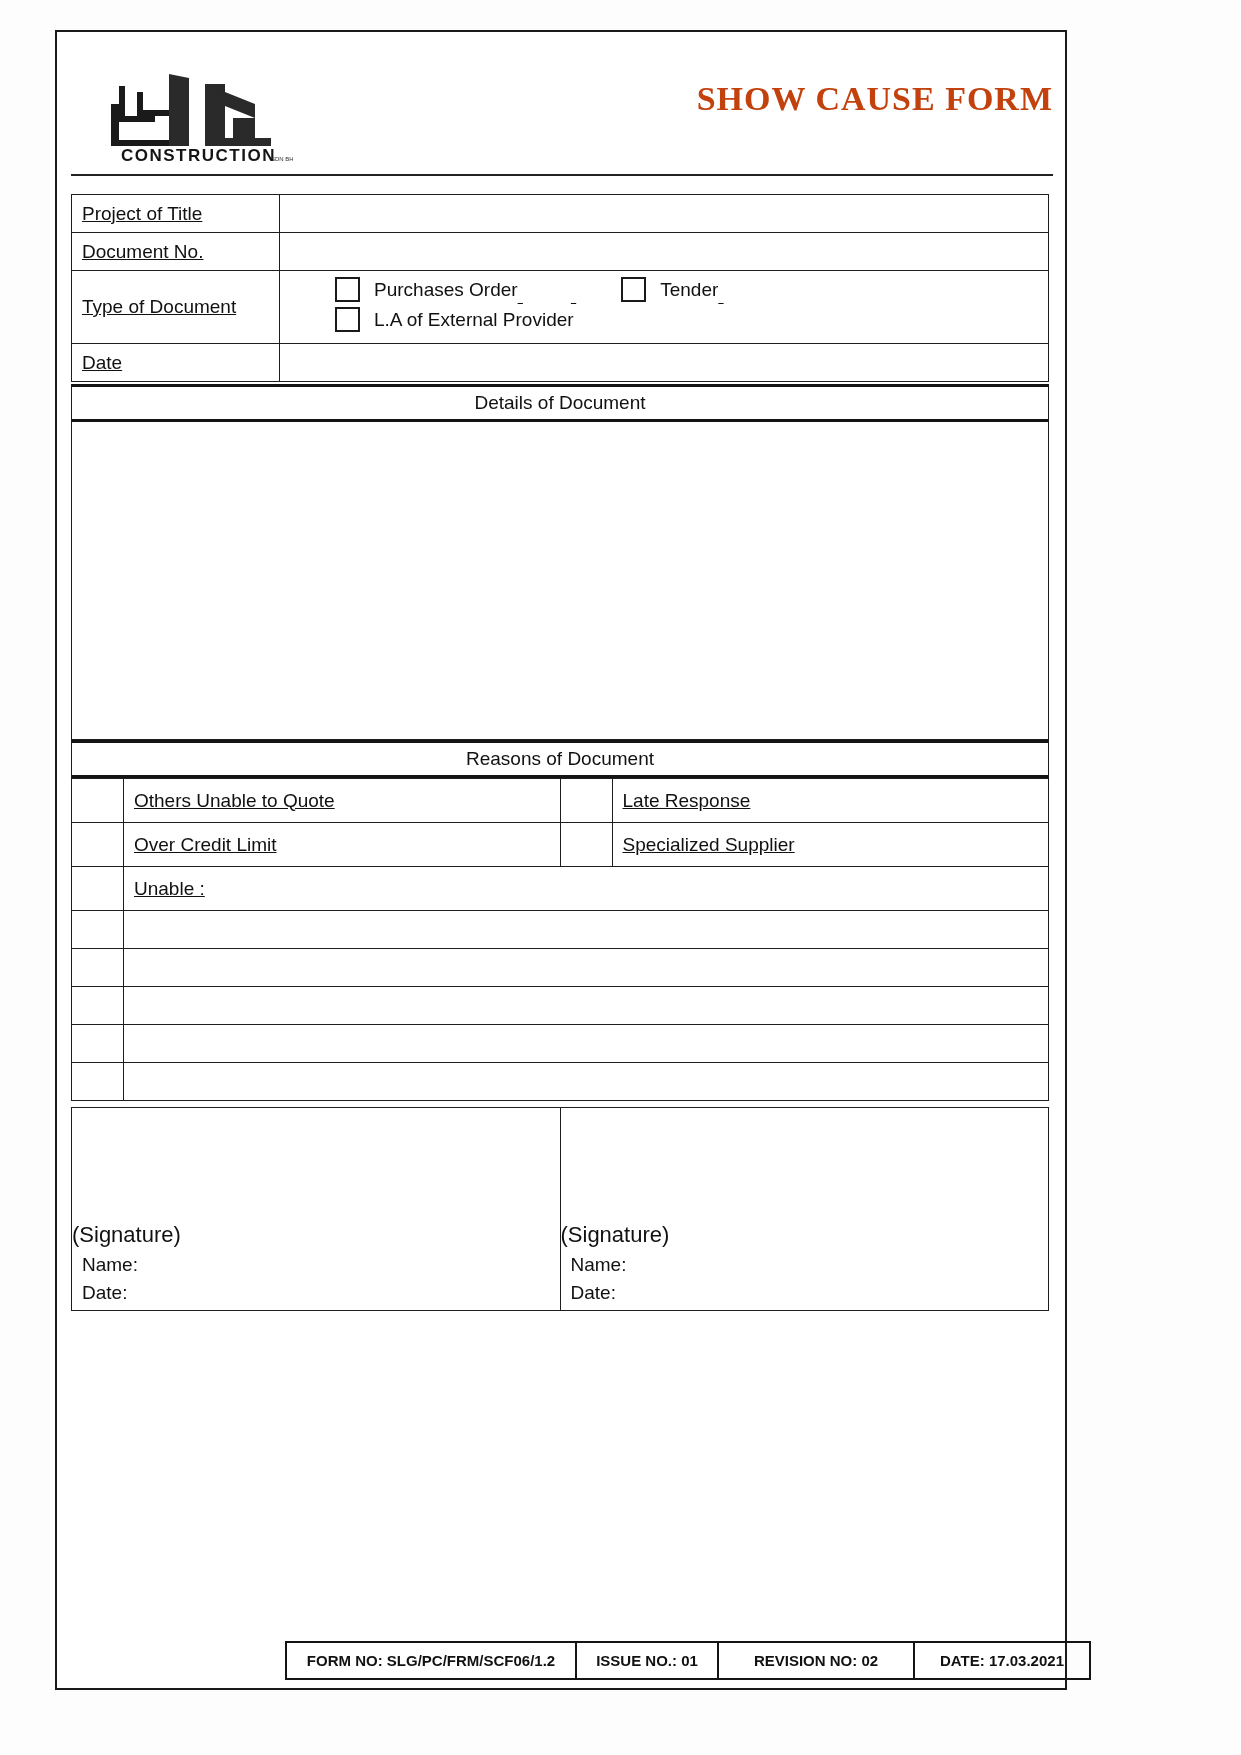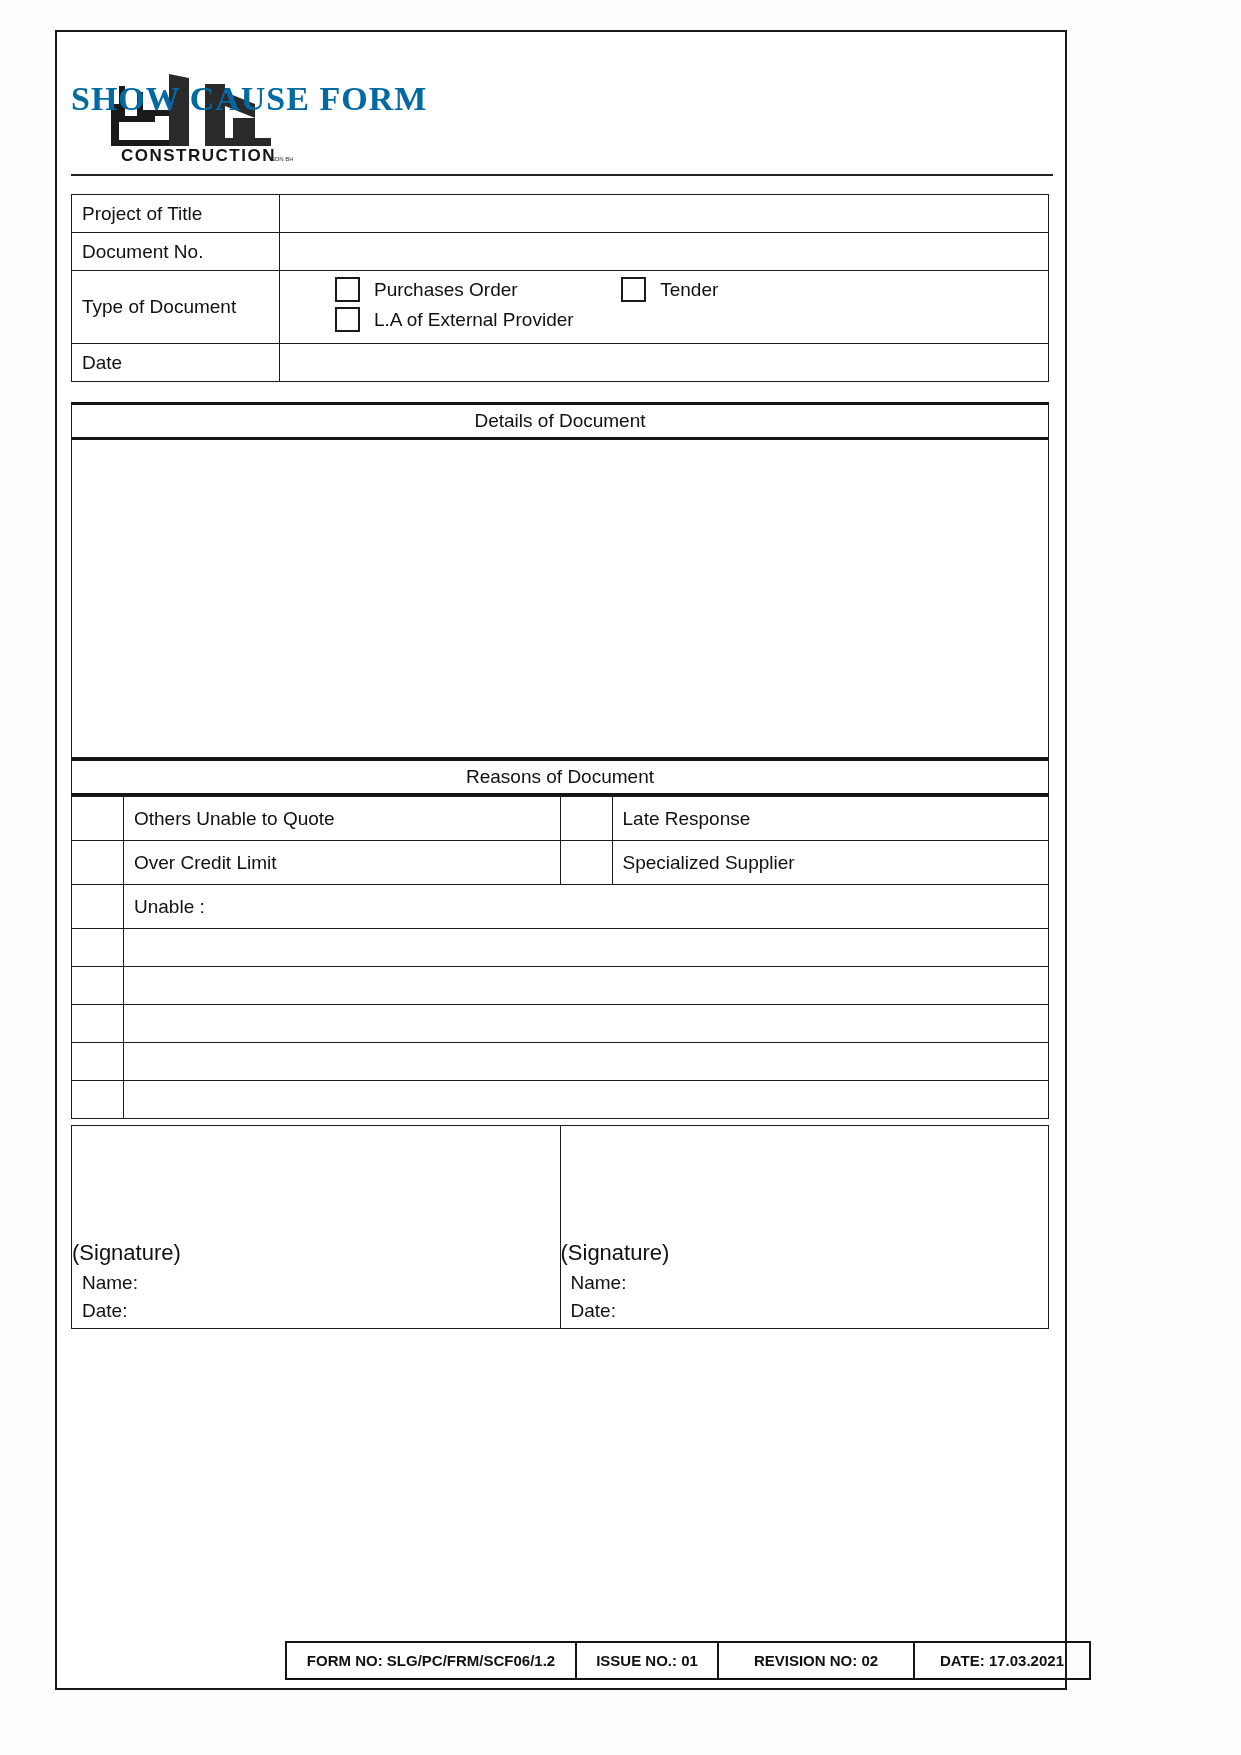--- a/index.html
+++ b/index.html
@@ -32,40 +32,41 @@
     height:132px;
     border-bottom:2px solid #222;
   }
   .logo{
     position:absolute;left:22px;top:18px;
     width:200px;height:104px;
   }
   .title{
     position:absolute;
     left:0;right:0;top:38px;
-    text-align:left;
+    text-align:right;
     font-family:"Liberation Serif", serif;
     font-weight:bold;
     font-size:34px;
     letter-spacing:1px;
-    color:#0369a1;
+    color:#c2410c;
   }
   
   .tbl{
     border-collapse:collapse;
     width:978px;
     table-layout:fixed;
   }
   .tbl td{
     border:1px solid #1d1d1d;
     font-size:19px;
     padding:6px 10px;
     vertical-align:middle;
     height:36px;
     box-sizing:border-box;
+    text-decoration:underline;
   }
   .info-tbl{margin-top:18px;}
   .info-tbl td{height:38px;}
   .lbl-col{width:208px;}
   .chk-cell{padding-left:14px;}
   .chkwrap{display:inline-flex;align-items:center;margin-left:45px;}
   .chk{
     display:inline-block;
     width:21px;height:21px;
     border:2px solid #1a1a1a;
@@ -83,21 +84,21 @@
     border-top:3px solid #141414;
     border-bottom:3px solid #141414;
     border-left:1px solid #1d1d1d;
     border-right:1px solid #1d1d1d;
     text-align:center;
     font-size:19px;
     padding:5px 0;
     box-sizing:border-box;
     background:#fff;
   }
-  .secbar.top-gap{margin-top:20px;}
+  .secbar.top-gap{margin-top:2px;}
   .details-box{
     width:978px;
     height:318px;
     border:1px solid #1d1d1d;
     border-top:none;
     box-sizing:border-box;
     background:#fff;
   }
   
   .reason-tbl{margin-top:0;}

